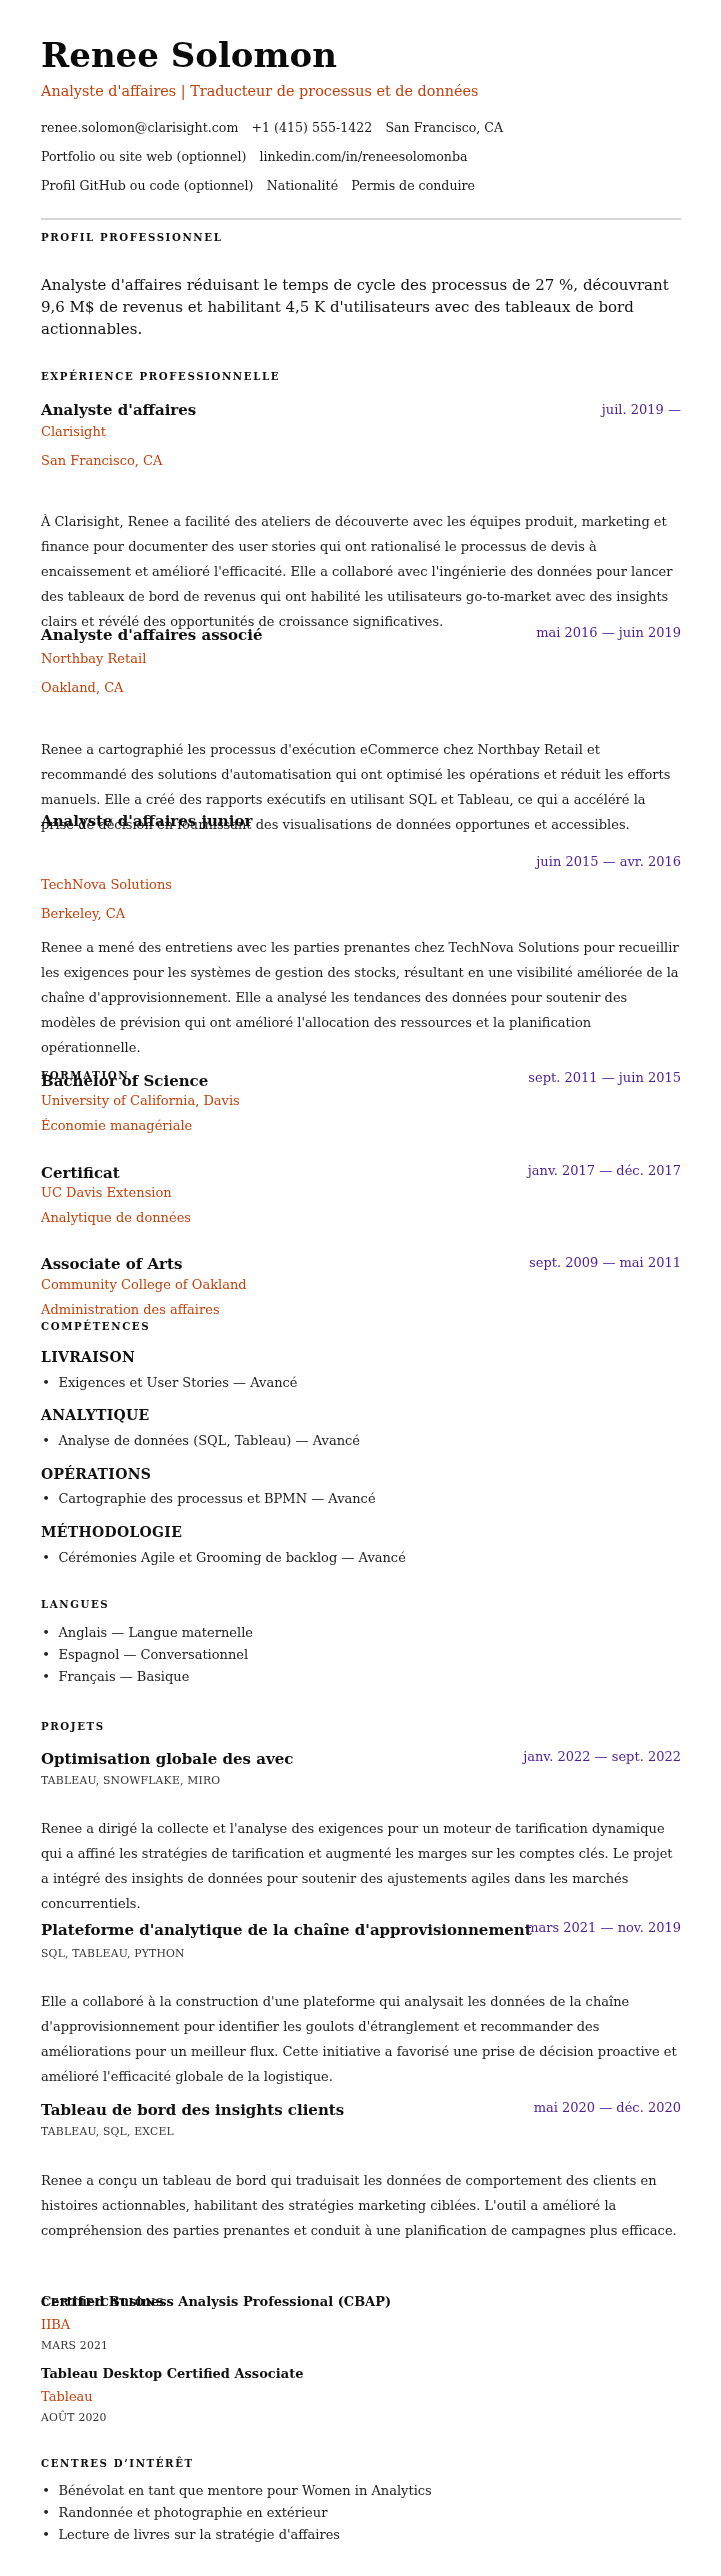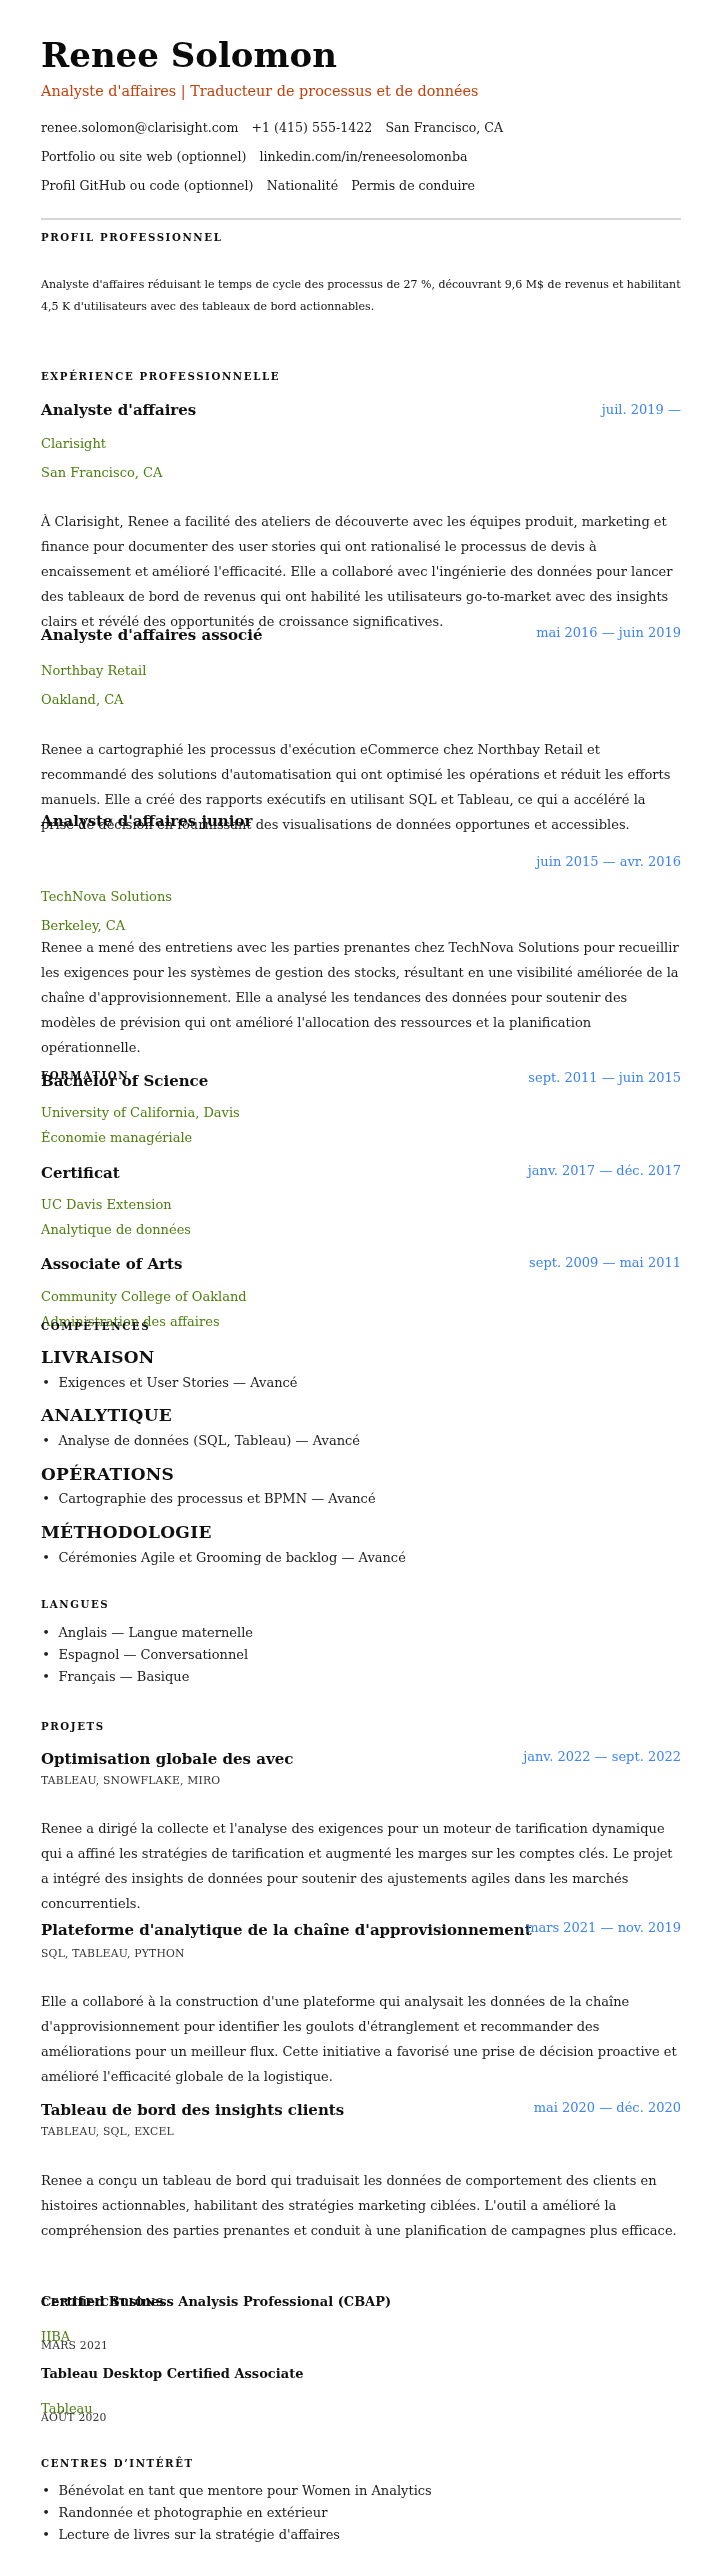--- a/index.html
+++ b/index.html
@@ -20,30 +20,30 @@
   .contact-row { position: absolute; left: 0; font-size: 12.6px; line-height: 17px; color: #1a1a1a; white-space: nowrap; display: flex; gap: 13.2px; }
   .contact-row.r1 { top: 119px; }
   .contact-row.r2 { top: 148px; }
   .contact-row.r3 { top: 177px; }
   .divider { position: absolute; top: 218px; left: 0; width: 640px; height: 1.8px; background: #d6d6d6; }
 
   
   .sec-title { position: absolute; left: 0; font-size: 10.2px; font-weight: bold; letter-spacing: 1.6px; line-height: 13.2px; color: #111; white-space: nowrap; }
 
   .para { position: absolute; left: 0; width: 640px; font-size: 13px; line-height: 25px; color: #1c1c1c; }
-  .summary { position: absolute; left: 0; width: 640px; font-size: 11px; line-height: 22px; color: #111; }
+  .summary { position: absolute; left: 0; width: 640px; font-size: 15px; line-height: 22px; color: #111; }
 
   .item-title { position: absolute; left: 0; font-size: 15px; font-weight: bold; line-height: 19px; color: #111; white-space: nowrap; }
-  .item-date { position: absolute; right: 0; font-size: 13px; line-height: 18px; color: #3b82f6; white-space: nowrap; text-align: center; }
-  .item-sub { position: absolute; left: 0; font-size: 13px; line-height: 18px; color: #4d7c0f; white-space: nowrap; margin-top: 12px; }
+  .item-date { position: absolute; right: 0; font-size: 13px; line-height: 18px; color: #4c1d95; white-space: nowrap; text-align: center; }
+  .item-sub { position: absolute; left: 0; font-size: 13px; line-height: 18px; color: #c2410c; white-space: nowrap; }
   .item-tags { position: absolute; left: 0; font-size: 10.8px; line-height: 14.4px; color: #333; white-space: nowrap; letter-spacing: 0.2px; }
   .cert-date { position: absolute; left: 0; font-size: 10.8px; line-height: 14.4px; color: #333; white-space: nowrap; letter-spacing: 0.2px; }
   .cert-title { position: absolute; left: 0; font-size: 13px; font-weight: bold; line-height: 18px; color: #111; white-space: nowrap; }
 
-  .skill-cat { position: absolute; left: 0; font-size: 17px; font-weight: bold; line-height: 18px; color: #111; white-space: nowrap; letter-spacing: 0.3px; text-align: center; }
+  .skill-cat { position: absolute; left: 0; font-size: 14px; font-weight: bold; line-height: 18px; color: #111; white-space: nowrap; letter-spacing: 0.3px; text-align: center; }
   .bullet { position: absolute; left: 0; font-size: 13px; line-height: 18px; color: #1c1c1c; white-space: nowrap; }
   .bullet .dot { position: absolute; left: 1.2px; top: 0; }
   .bullet .txt { position: absolute; left: 17.4px; top: 0; }
 </style>
 </head>
 <body>
 
 <div class="page">
 
   <div class="name">Renee Solomon</div>

